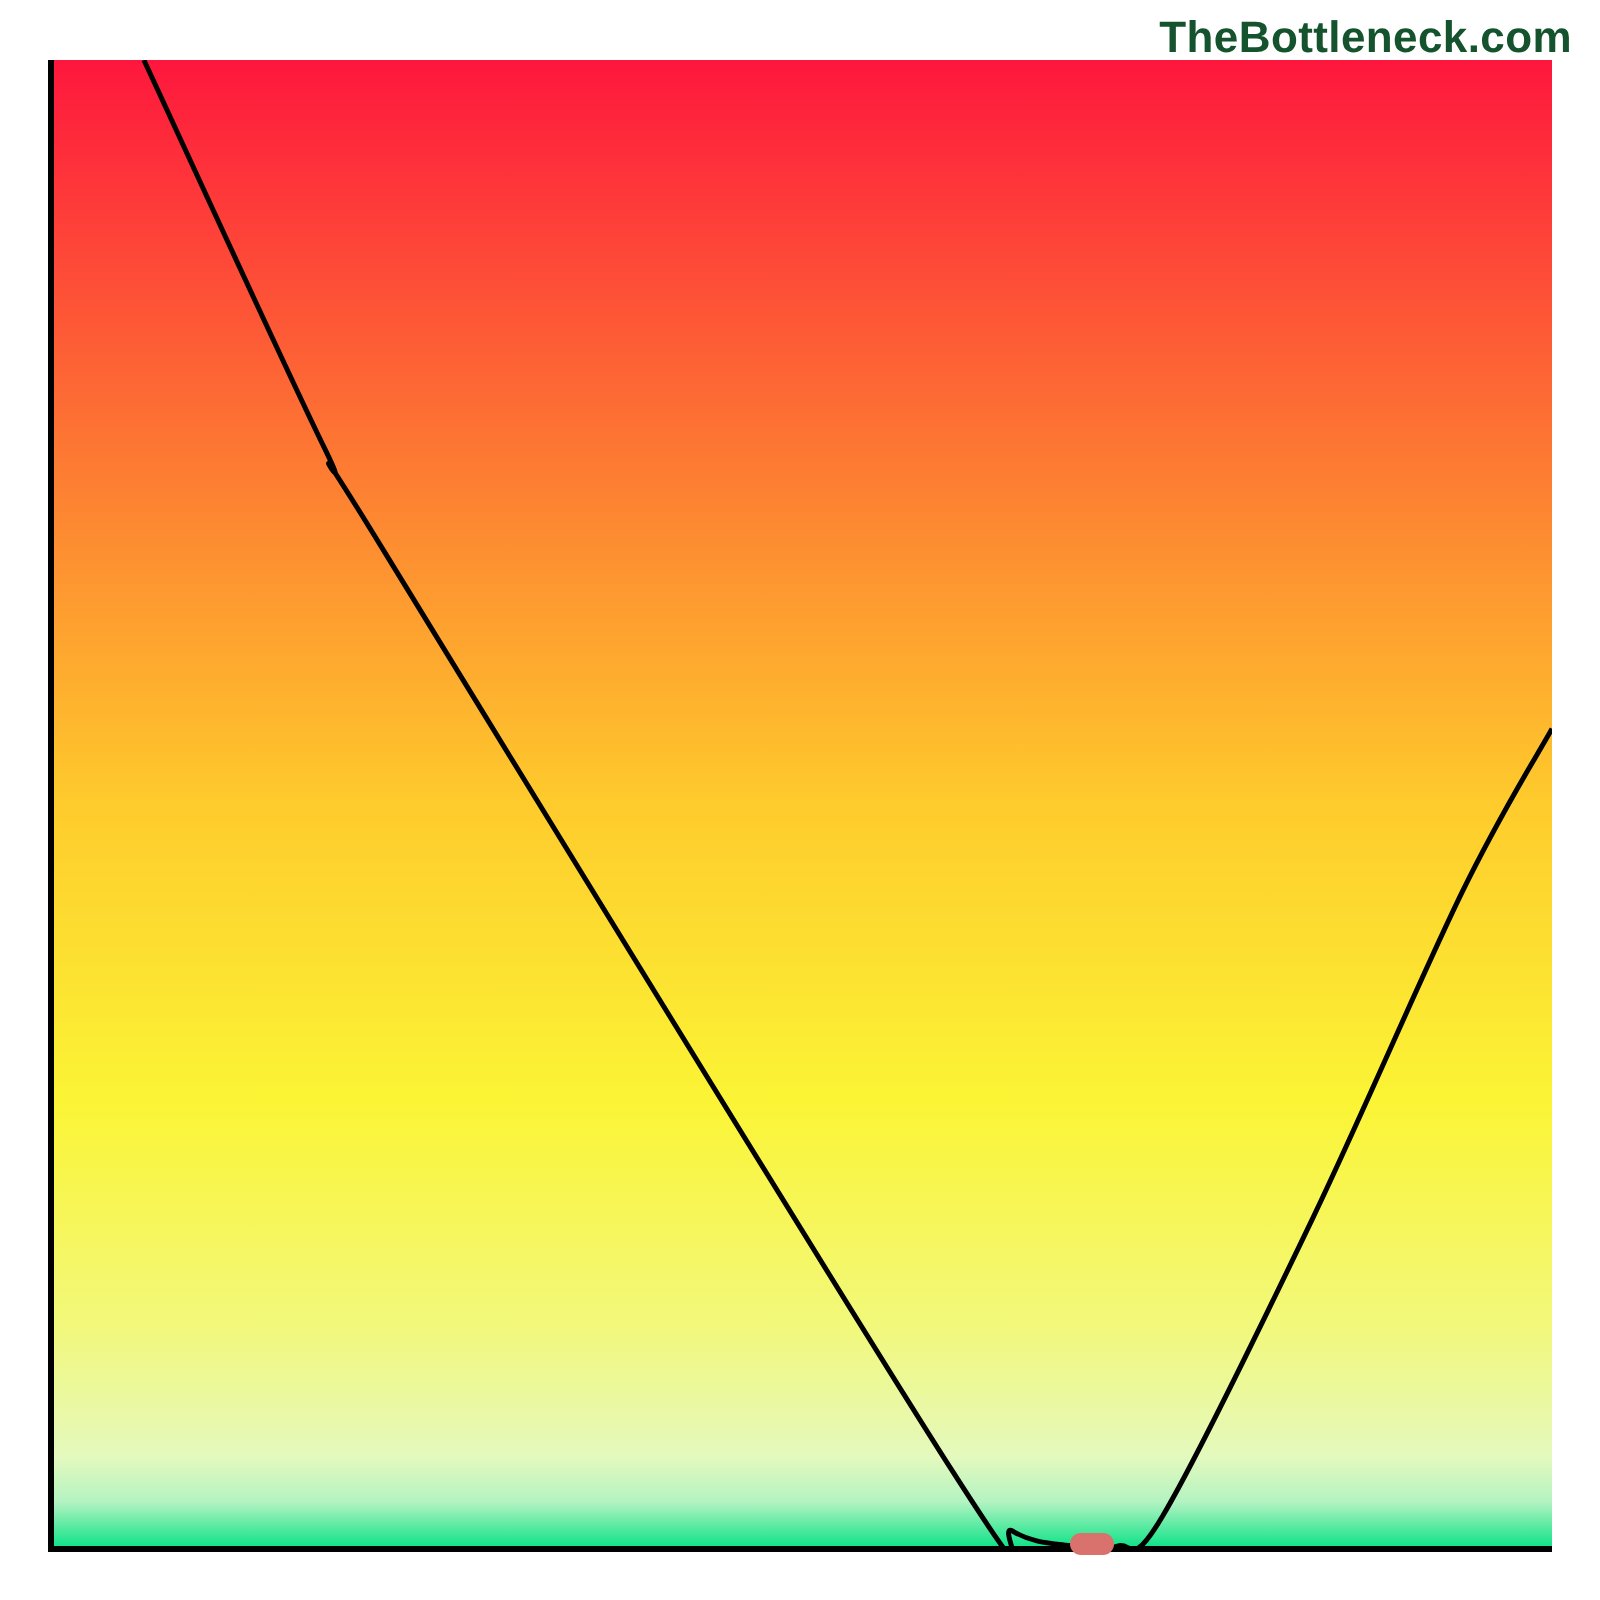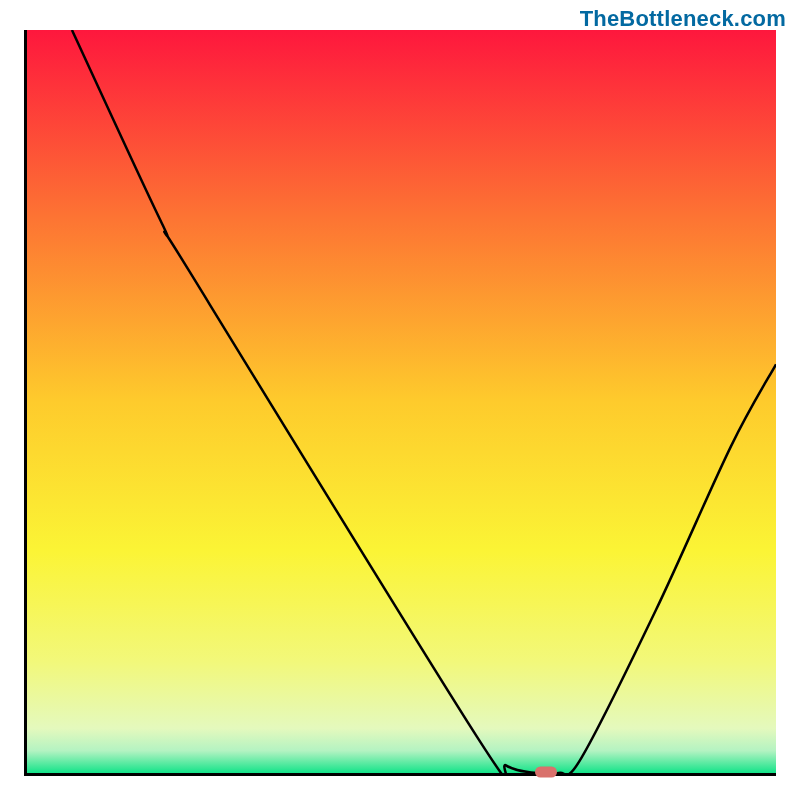--- a/index.html
+++ b/index.html
@@ -9,21 +9,21 @@
     background: #ffffff;
     font-family: Arial, Helvetica, sans-serif;
     position: relative;
   }
   .watermark {
     position: absolute;
     top: 6px;
     right: 14px;
     font-size: 22px;
     font-weight: bold;
-    color: #0369a1;
+    color: #14532d;
     letter-spacing: 0.2px;
   }
   .plot-frame {
     position: absolute;
     left: 24px;
     top: 30px;
     width: 752px;
     height: 746px;
     border-left: 3px solid #000;
     border-bottom: 3px solid #000;

